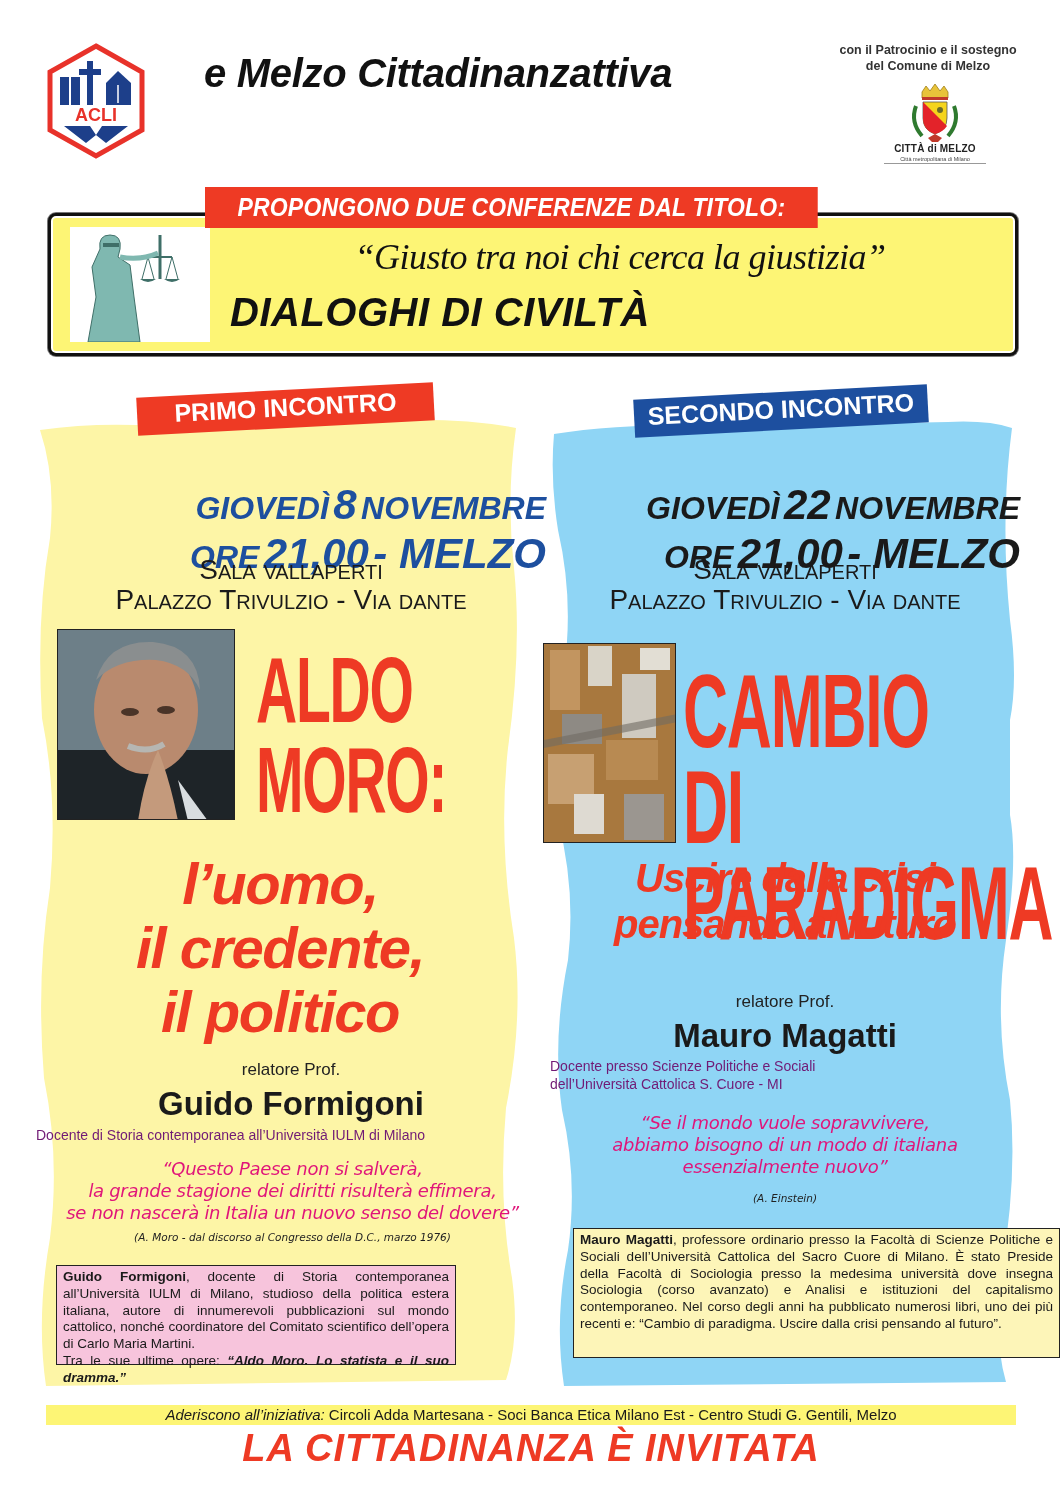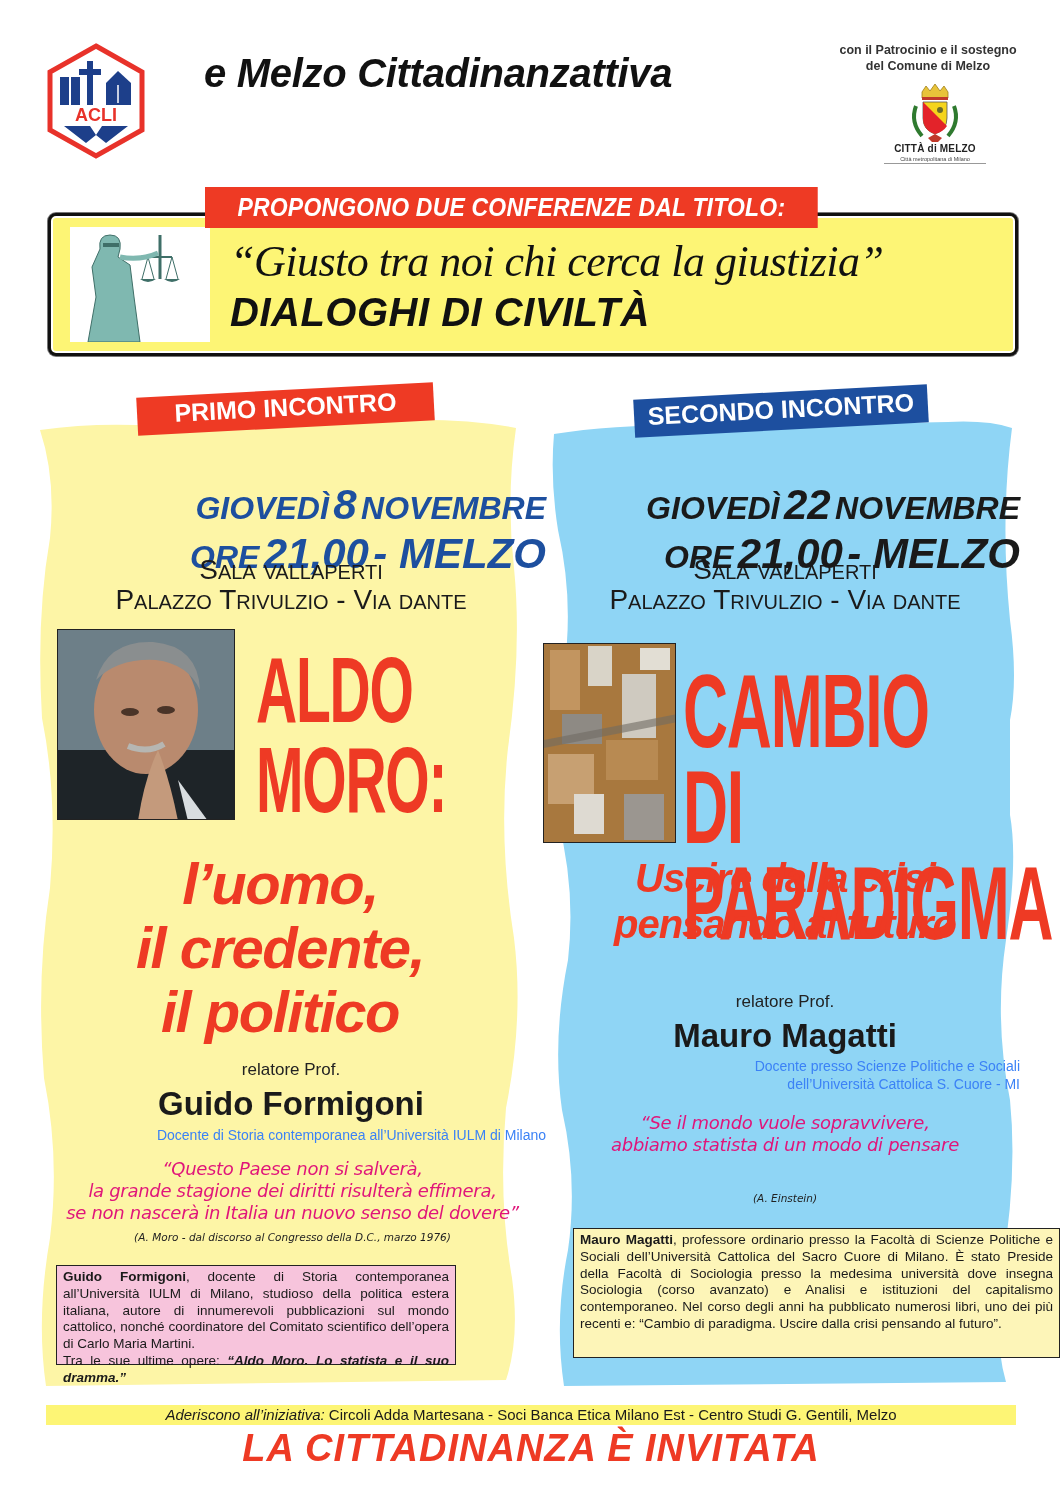--- a/index.html
+++ b/index.html
@@ -12,21 +12,21 @@
     .org-title .l2 { display: block; padding-left: 36px; }
     .patron { position: absolute; left: 828px; top: 42px; width: 200px; text-align: center; font-weight: bold; font-size: 12.5px; line-height: 16px; color: #333; }
     .melzo-crest { position: absolute; left: 900px; top: 82px; width: 70px; height: 64px; }
     .melzo-name { position: absolute; left: 880px; top: 143px; width: 110px; text-align: center; font-size: 10px; font-weight: bold; color: #222; letter-spacing: 0.2px; }
     .melzo-sub { position: absolute; left: 884px; top: 156px; width: 102px; text-align: center; font-size: 5.5px; color: #444; border-bottom: 1px solid #999; padding-bottom: 1px; }
 
     
     .propose-tag { position: absolute; left: 205px; top: 187px; width: 666px; height: 41px; background: #ee3a24; color: #fff; font-weight: bold; font-style: italic; font-size: 25px; line-height: 41px; text-align: center; transform: scaleX(0.92); transform-origin: left center; letter-spacing: 0.2px; z-index: 2; white-space: nowrap; }
     .title-box { position: absolute; left: 48px; top: 213px; width: 970px; height: 143px; background: #fdf575; border: 3px solid #111; border-radius: 8px; box-shadow: inset 0 0 0 2px #fff, 0 0 0 1px #777; }
     .justice { position: absolute; left: 70px; top: 227px; width: 140px; height: 115px; background: #ffffff; }
-    .quote-title { position: absolute; left: 230px; top: 236px; width: 780px; text-align: left; font-family: "Liberation Serif", serif; font-style: italic; font-size: 44px; color: #111; letter-spacing: -0.5px; }
+    .quote-title { position: absolute; left: 230px; top: 236px; width: 780px; text-align: center; font-family: "Liberation Serif", serif; font-style: italic; font-size: 36px; color: #111; letter-spacing: -0.5px; }
     .dialoghi { position: absolute; left: 230px; top: 290px; width: 780px; text-align: left; font-weight: bold; font-style: italic; font-size: 40px; color: #111; letter-spacing: 0.5px; }
 
     
     .panel-bg { position: absolute; }
     .panel-yellow { left: 36px; top: 418px; width: 488px; height: 972px; }
     .panel-blue { left: 548px; top: 420px; width: 470px; height: 968px; }
 
     .tag { position: absolute; color: #fff; font-weight: bold; font-size: 25px; line-height: 34px; text-align: center; z-index: 3; white-space: nowrap; }
     .tag-red { left: 137px; top: 390px; width: 297px; height: 38px; background: #ee3a24; transform: rotate(-3deg); }
     .tag-blue { left: 634px; top: 392px; width: 294px; height: 38px; background: #1d4f9f; transform: rotate(-3deg); }
@@ -52,21 +52,21 @@
     .subhead { position: absolute; color: #ee3a24; font-weight: bold; font-style: italic; text-align: center; }
     .sub-1 { left: 60px; top: 852px; width: 440px; font-size: 58px; line-height: 64px; letter-spacing: -1.5px; }
     .sub-2 { left: 550px; top: 855px; width: 470px; font-size: 40px; line-height: 46px; letter-spacing: -1px; }
 
     .relatore { position: absolute; text-align: center; font-size: 17px; color: #222; }
     .rel-1 { left: 36px; top: 1060px; width: 510px; }
     .rel-2 { left: 550px; top: 992px; width: 470px; }
     .speaker { position: absolute; text-align: center; font-weight: bold; font-size: 33px; color: #1a1a1a; }
     .spk-1 { left: 36px; top: 1085px; width: 510px; }
     .spk-2 { left: 550px; top: 1017px; width: 470px; }
-    .affil { position: absolute; text-align: right; font-size: 14px; line-height: 18px; color: #3b82f6; }
+    .affil { position: absolute; text-align: left; font-size: 14px; line-height: 18px; color: #701a75; }
     .aff-1 { left: 36px; top: 1126px; width: 510px; }
     .aff-2 { left: 550px; top: 1057px; width: 470px; }
 
     .quote { position: absolute; text-align: center; font-style: italic; color: #e0157a; font-size: 18px; line-height: 22px; font-family: "DejaVu Sans", sans-serif; letter-spacing: -0.3px; }
     .q-1 { left: 40px; top: 1158px; width: 505px; }
     .q-2 { left: 560px; top: 1112px; width: 450px; }
     .q-src { position: absolute; text-align: center; font-style: italic; font-size: 10.5px; color: #222; font-family: "DejaVu Sans", sans-serif; }
     .qs-1 { left: 40px; top: 1231px; width: 505px; }
     .qs-2 { left: 560px; top: 1192px; width: 450px; }
 
@@ -248,21 +248,22 @@
 
 <div class="relatore rel-2">relatore Prof.</div>
 <div class="speaker spk-2">Mauro Magatti</div>
 <div class="affil aff-2">
   <div>Docente presso Scienze Politiche e Sociali</div>
   <div>dell’Università Cattolica S. Cuore - MI</div>
 </div>
 
 <div class="quote q-2">
   <div>“Se il mondo vuole sopravvivere,</div>
-  <div>abbiamo statista di un modo di pensare</div>
+  <div>abbiamo bisogno di un modo di italiana</div>
+  <div>essenzialmente nuovo”</div>
 </div>
 <div class="q-src qs-2">(A. Einstein)</div>
 
 <div class="bio bio-2">
   <b>Mauro Magatti</b><span>, professore ordinario presso la Facoltà di Scienze Politiche e Sociali dell’Università Cattolica del Sacro Cuore di Milano. È stato Preside della Facoltà di Sociologia presso la medesima università dove insegna Sociologia (corso avanzato) e Analisi e istituzioni del capitalismo contemporaneo. Nel corso degli anni ha pubblicato numerosi libri, uno dei più recenti e: “Cambio di paradigma. Uscire dalla crisi pensando al futuro”.</span>
 </div>
 
 <div class="adhere">
   <i>Aderiscono all’iniziativa:</i><span> Circoli Adda Martesana - Soci Banca Etica Milano Est - Centro Studi G. Gentili, Melzo</span>
 </div>

